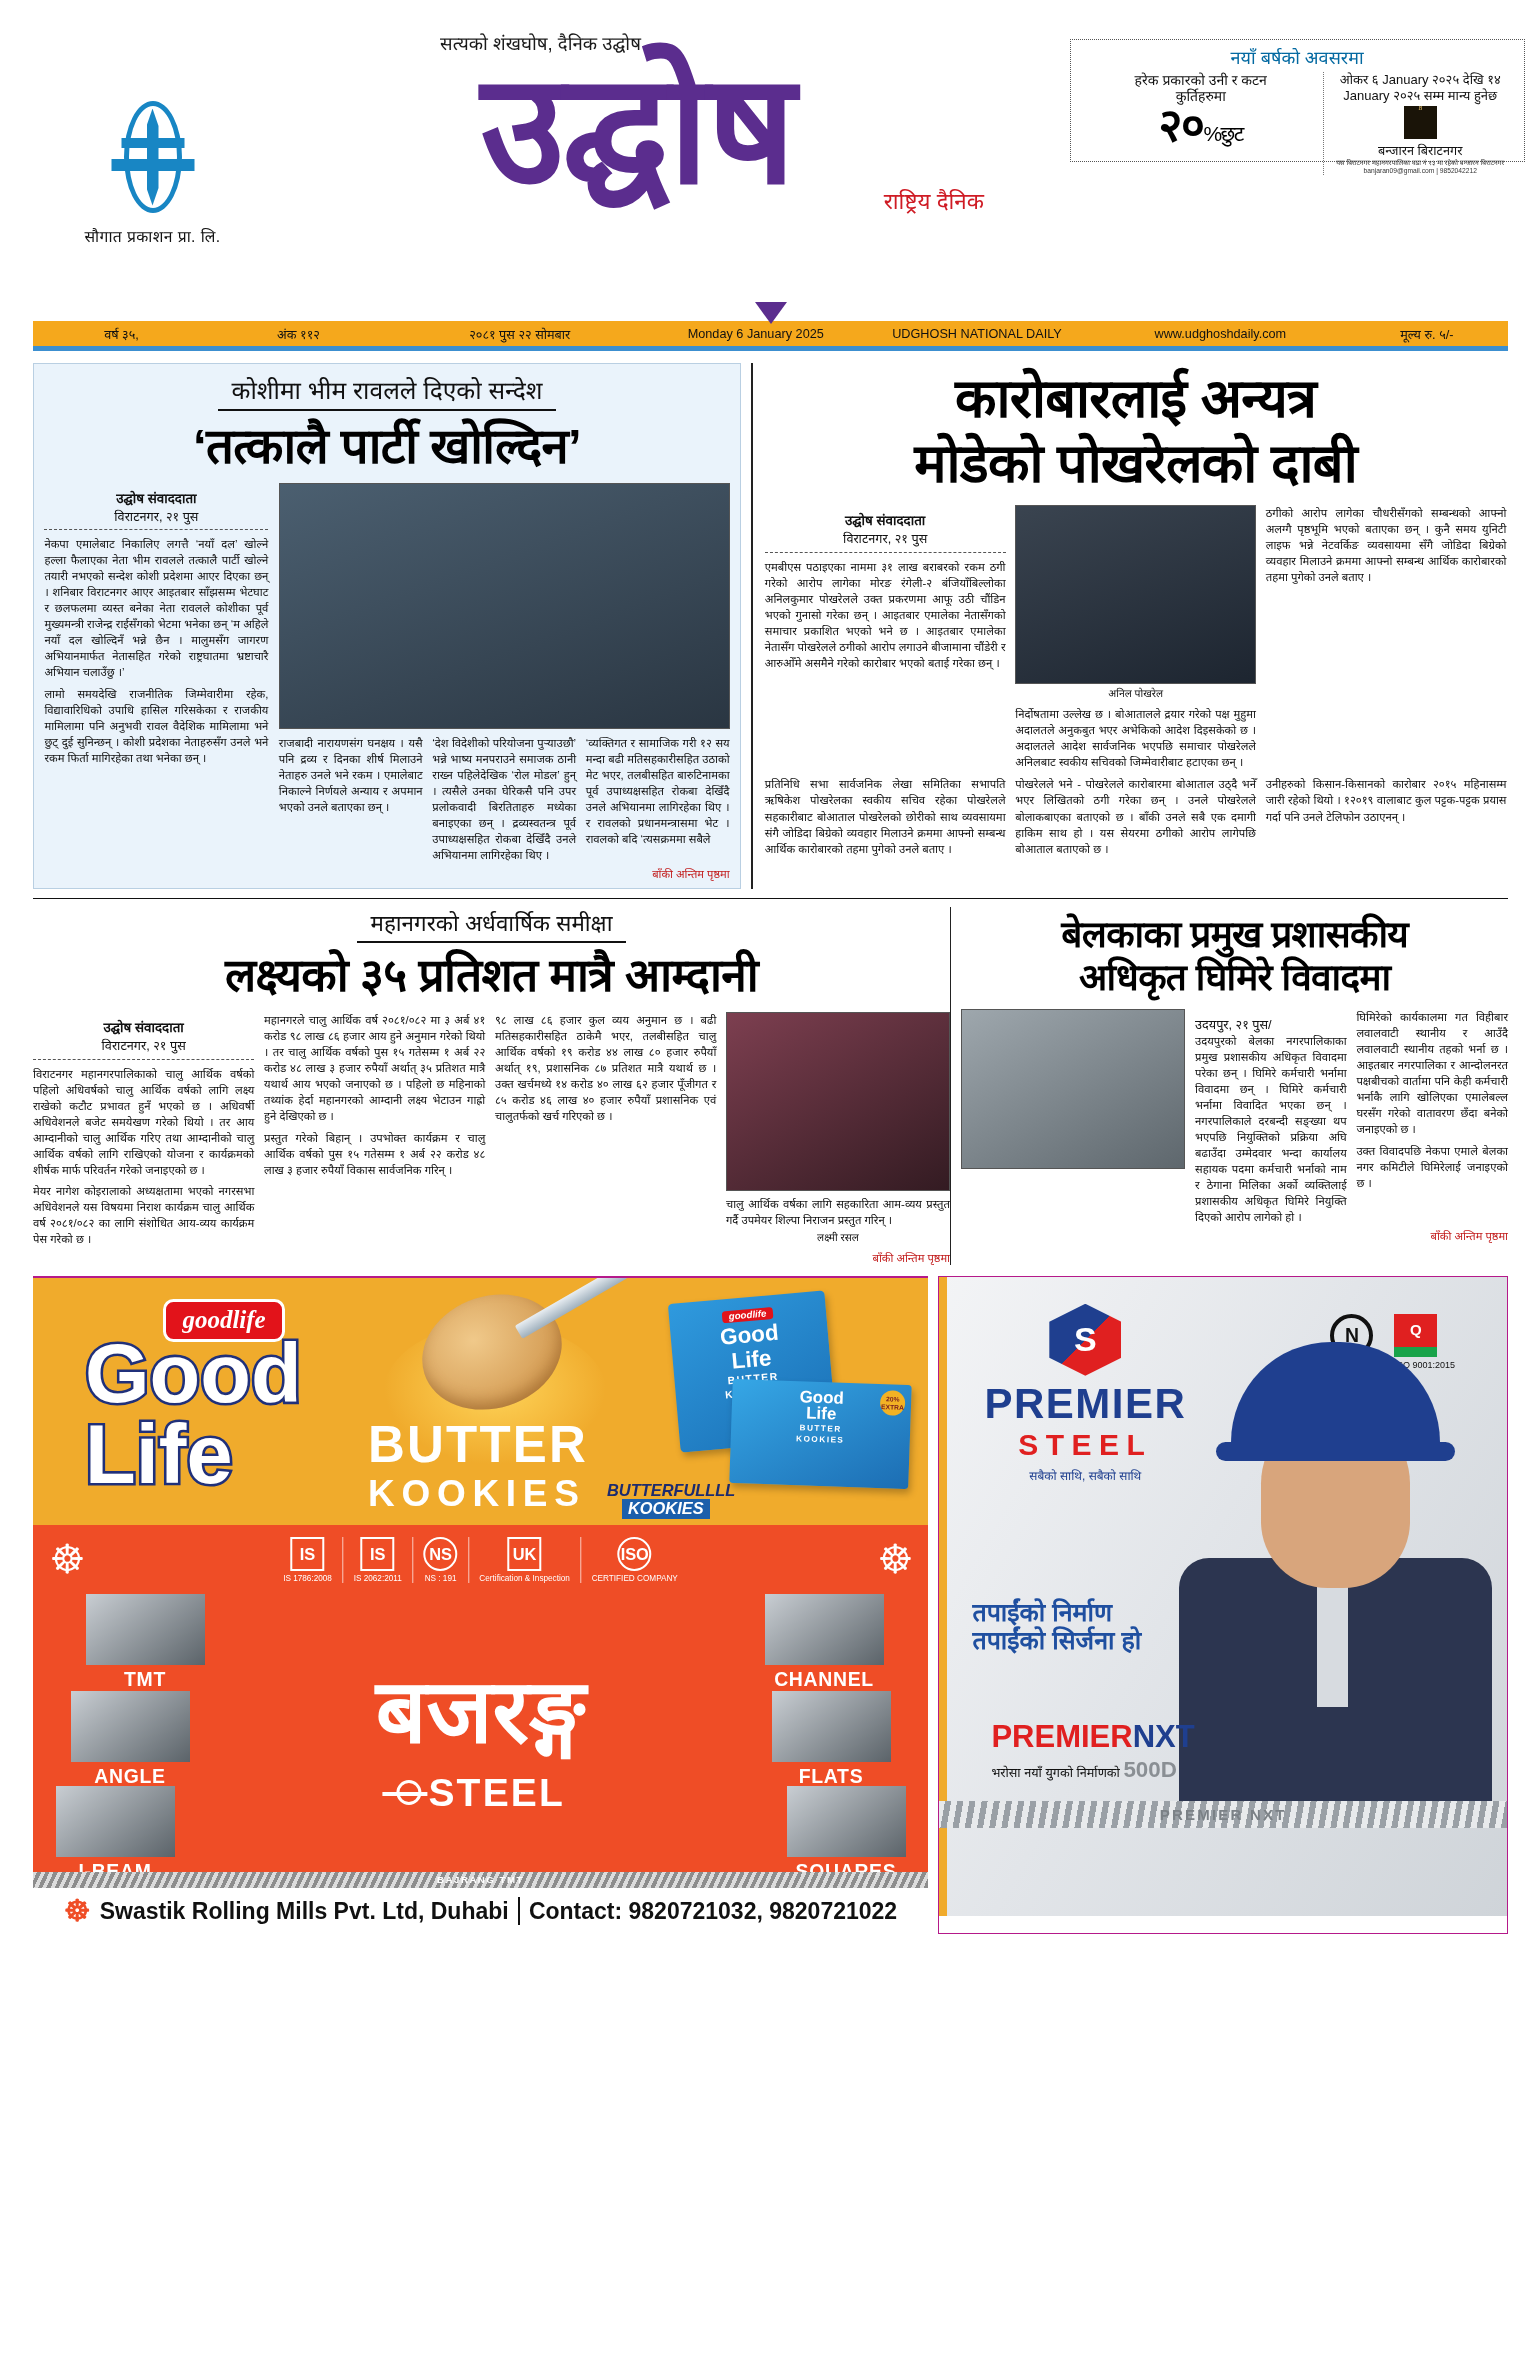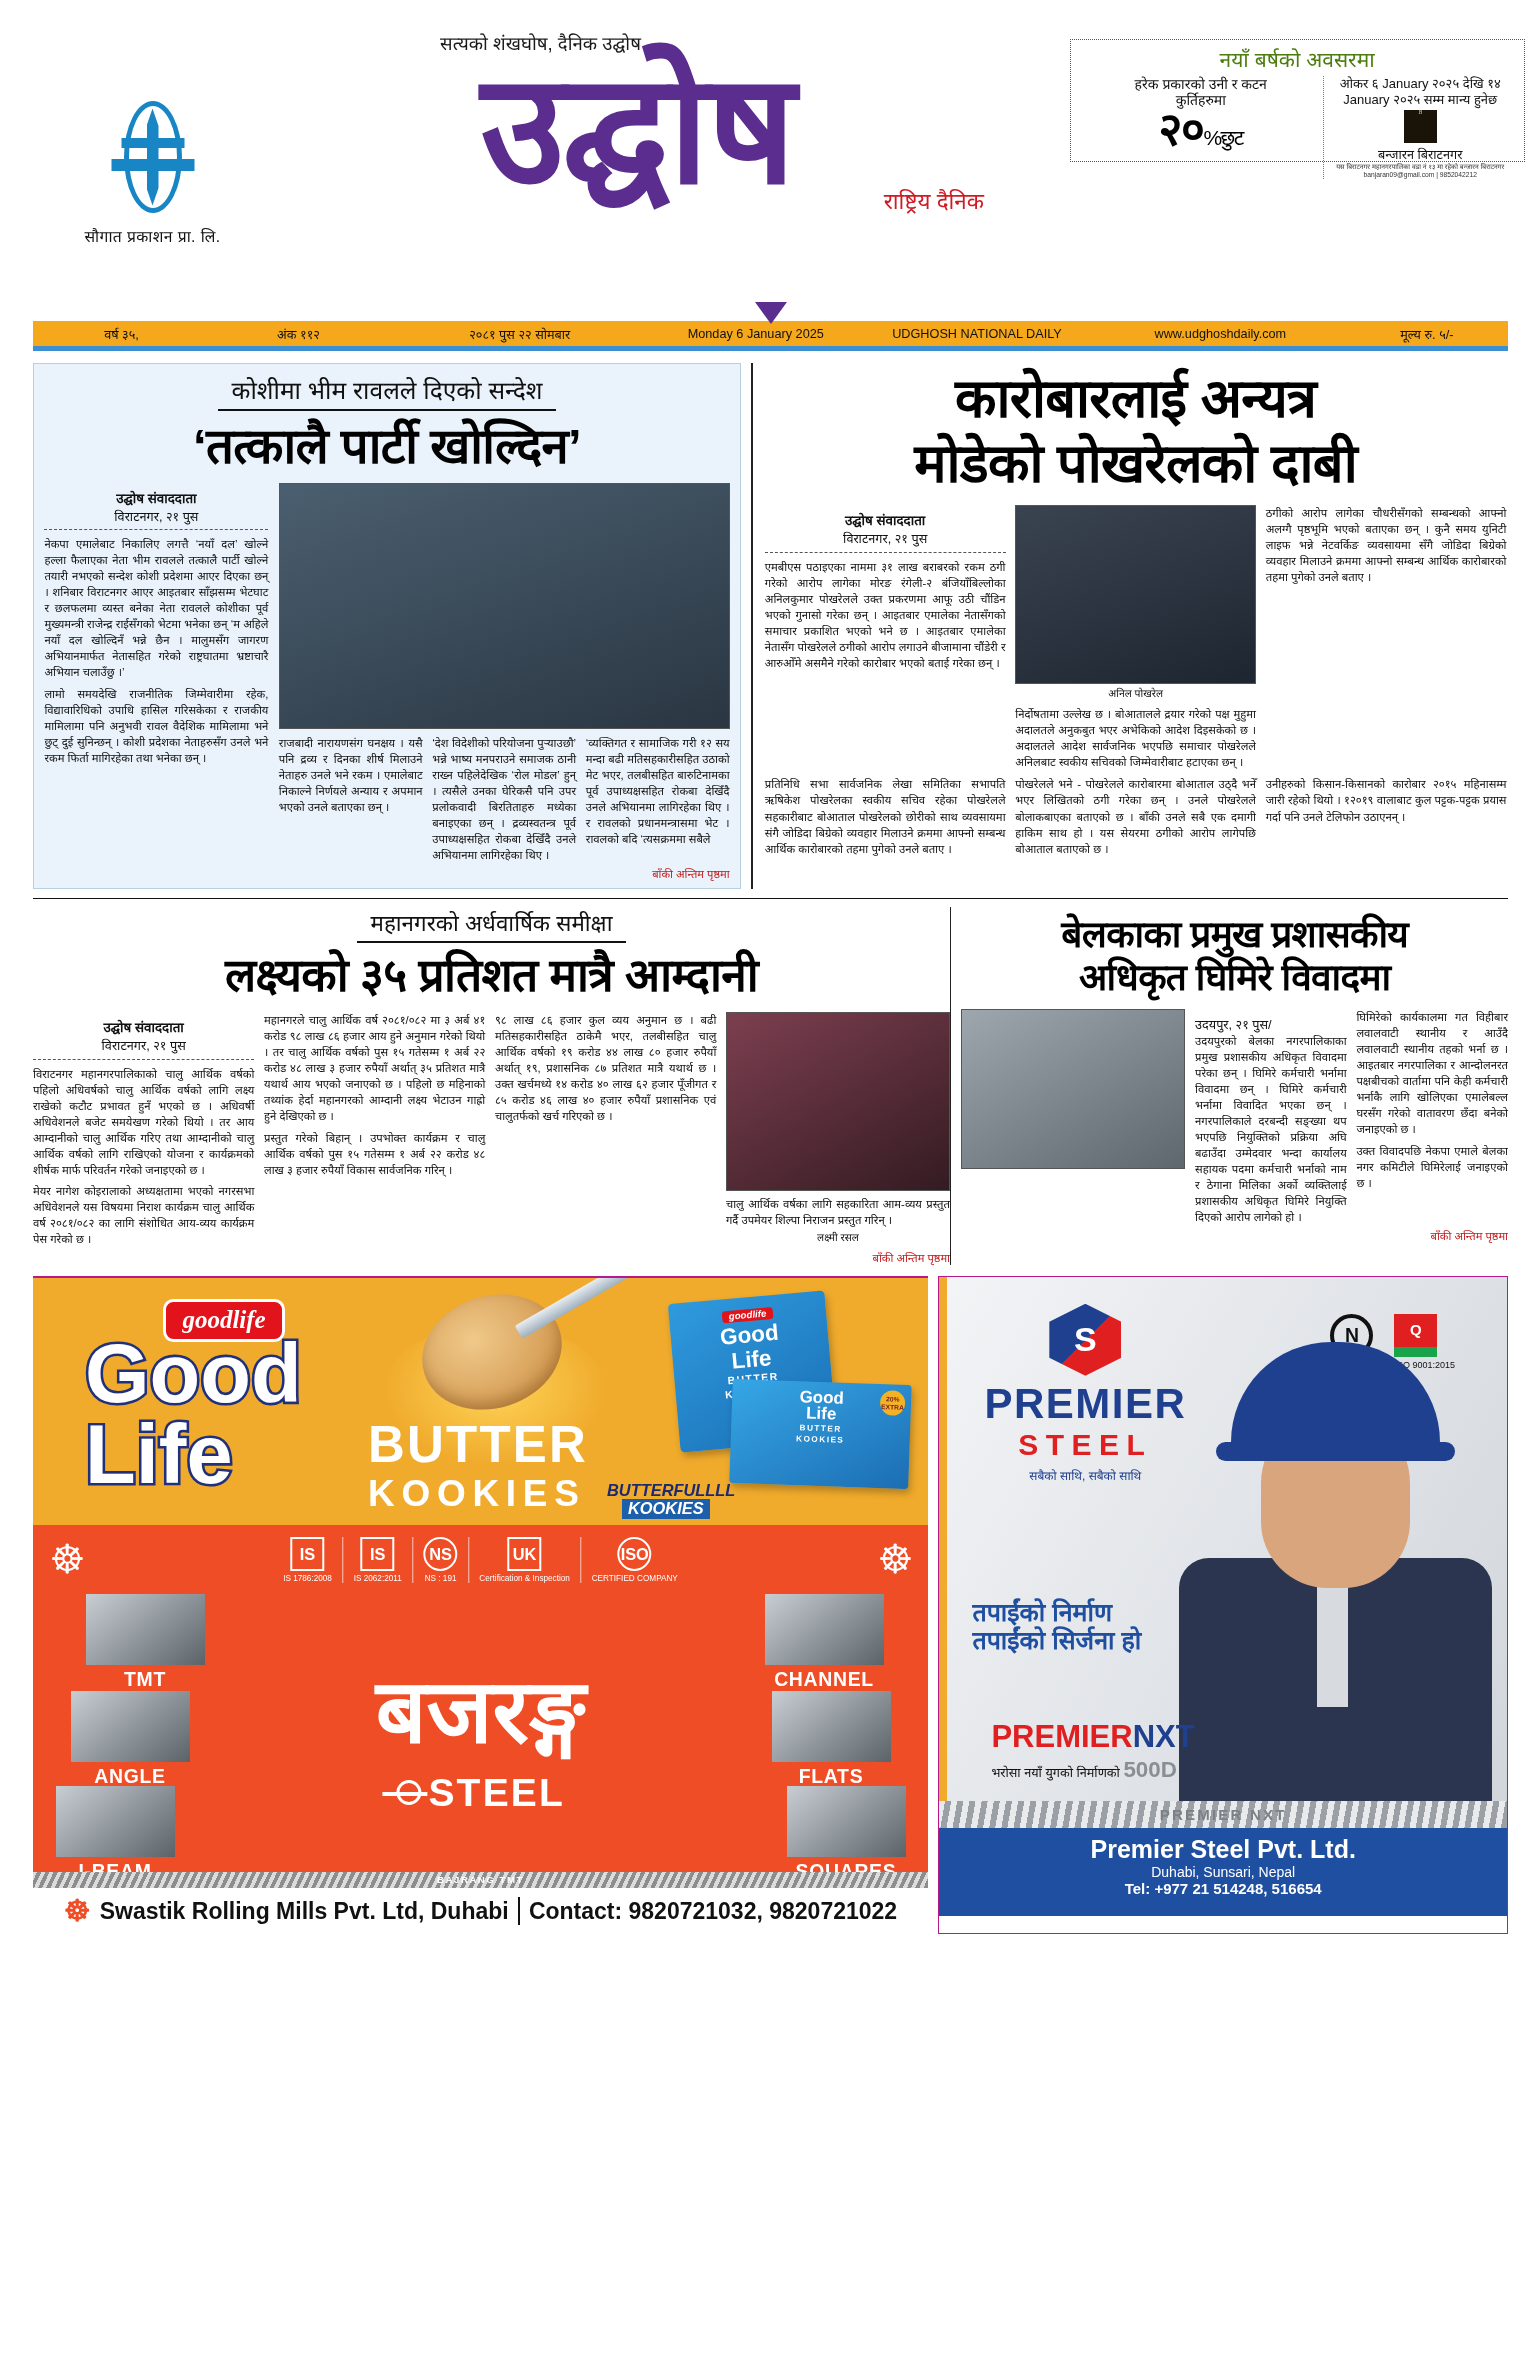--- a/index.html
+++ b/index.html
@@ -117,21 +117,21 @@
     position: absolute;
     right: 16.4px;
     top: 39px;
     width: 455px;
     height: 123px;
     border: 1.5px dotted #555;
     background: #fff;
     padding: 4.5px 7.5px;
     text-align: center;
   }
-  .topad .l1 { font-size: 21px; color: #4d7c0f; font-family:"Liberation Sans",sans-serif; }
+  .topad .l1 { font-size: 18px; color: #0369a1; font-family:"Liberation Sans",sans-serif; }
   .topad .row { display: flex; align-items: flex-start; margin-top: 3px; }
   .topad .left { width: 56%; text-align: center; }
   .topad .right { width: 44%; text-align: center; border-left: 0.7px dotted #777; }
   .topad .l2 { font-size: 14px; line-height: 1.15; color: #111; font-family:"Liberation Sans",sans-serif; }
   .topad .pct {
     font-size: 46px; font-weight: 700; color: #000; line-height: .95;
     font-family:"Liberation Sans",sans-serif; letter-spacing: -1.5px;
   }
   .topad .pct small { font-size: 21px; font-weight: 400; }
   .topad .valid { font-size: 13px; line-height: 1.25; color: #111; font-family:"Liberation Sans",sans-serif; }
@@ -827,23 +827,18 @@
             <span class="red">PREMIER</span><span class="blue">NXT</span>
           </div>
           <div class="t2">
             <span>भरोसा नयाँ युगको निर्माणको</span>
             <span class="n500">500D</span>
           </div>
         </div>
 
         <div class="pr-strip">PREMIER NXT</div>
 
-        <div class="pr-foot">
-          <div class="f1">Premier Steel Pvt. Ltd.</div>
-          <div class="f2">Duhabi, Sunsari, Nepal</div>
-          <div class="f3">Tel: +977 21 514248, 516654</div>
-        </div>
       </div>
     </div>
   </div>
 
 </div>
 
 
 </body></html>

